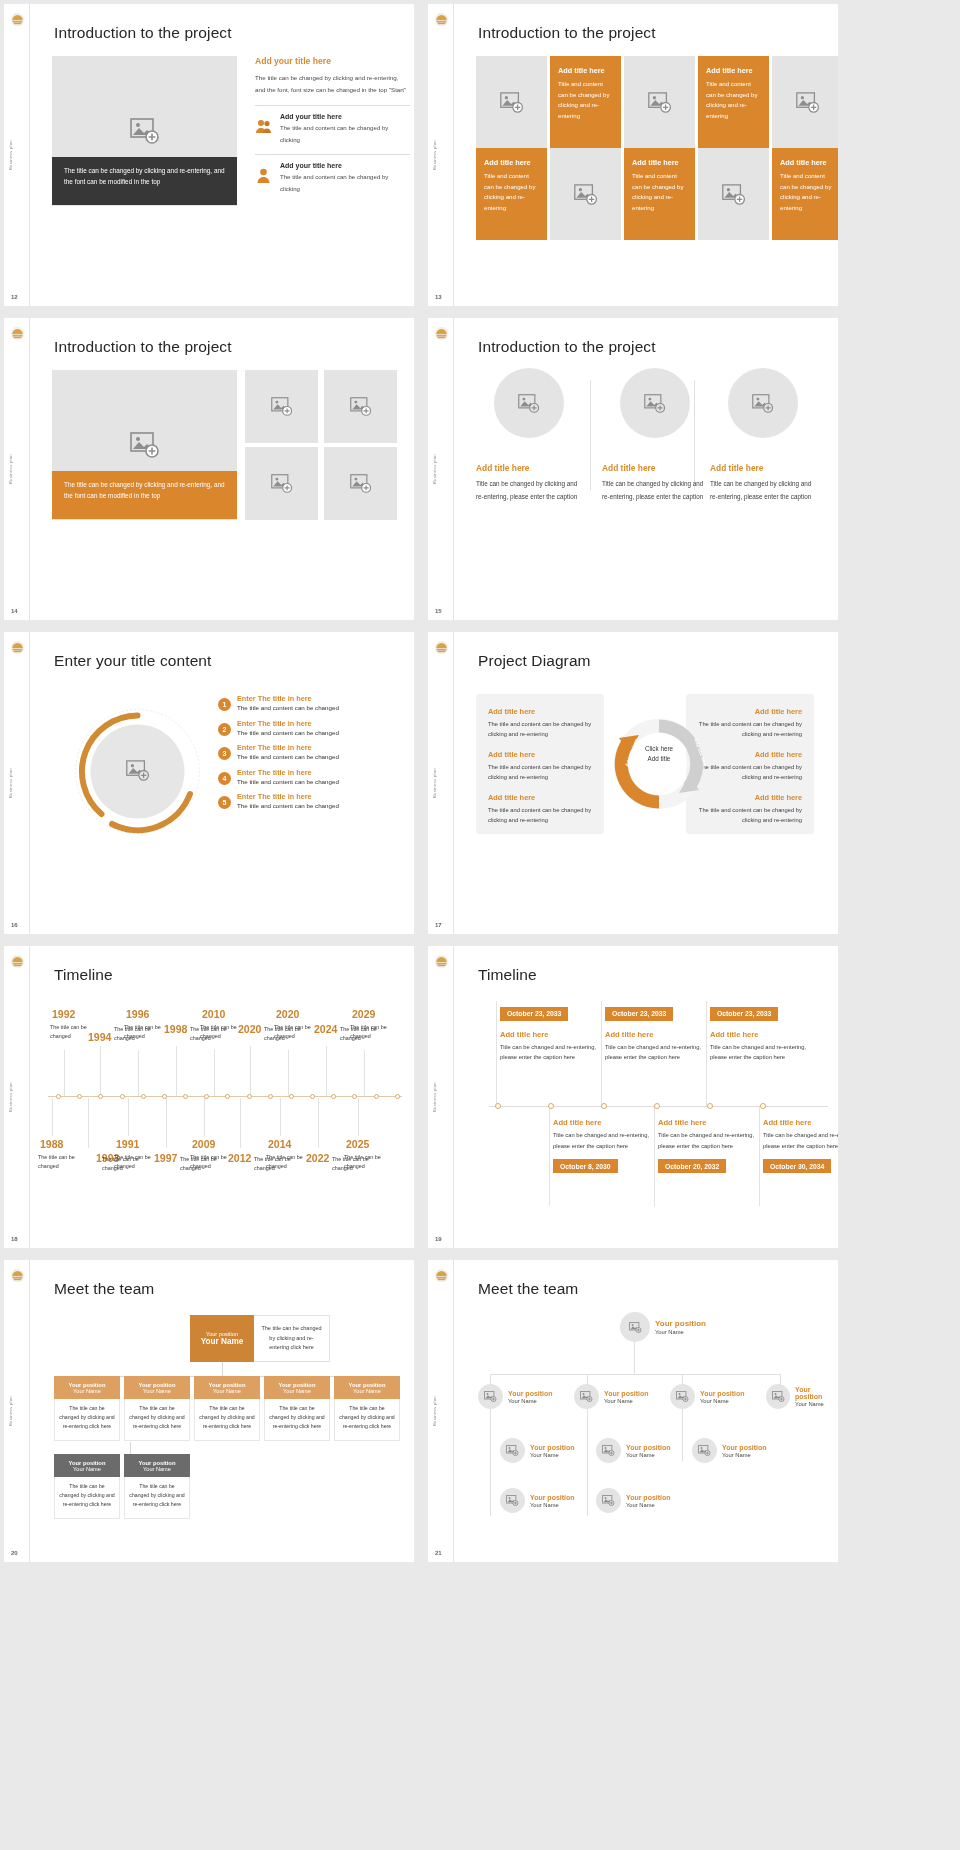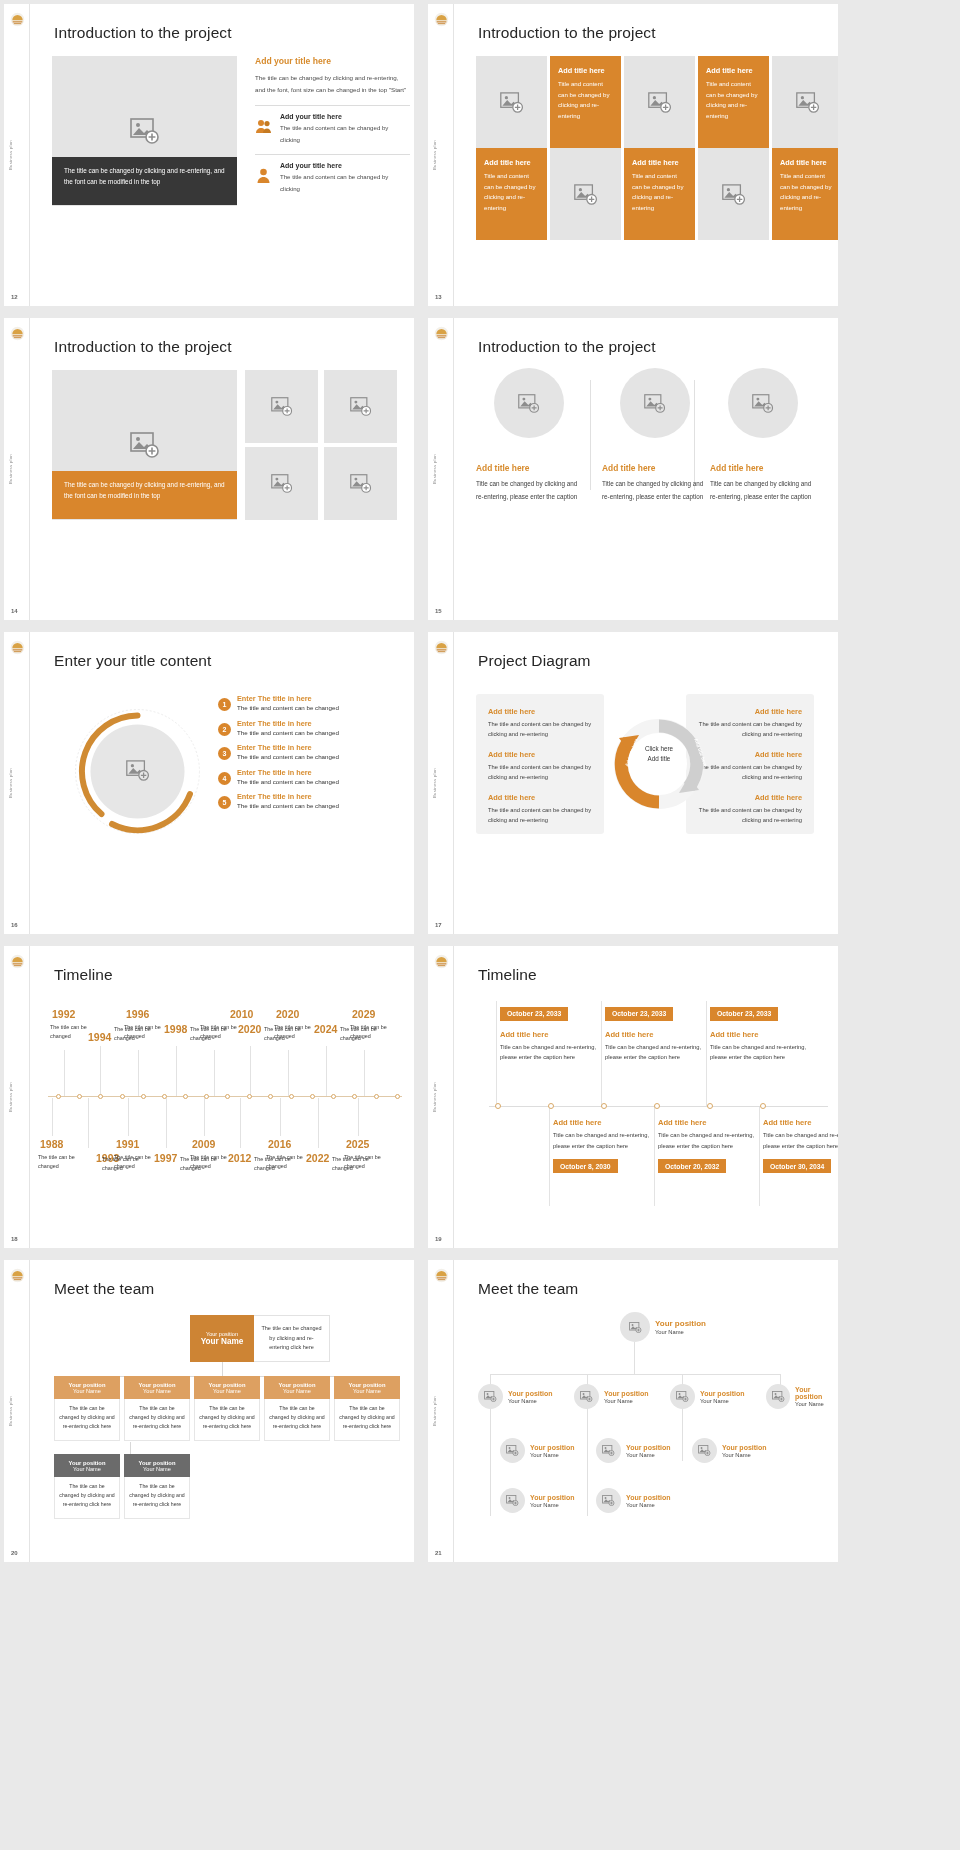--- a/index.html
+++ b/index.html
@@ -558,21 +558,21 @@
           <div class="s18-tick" style="left: 34px; top: 104px; height: 46px;"></div>
           <div class="s18-yr" style="left: 58px; top: 77px; margin-top: 8px;">1994</div>
           <div class="s18-sub" style="left: 84px; top: 79px;">The title can be changed</div>
           <div class="s18-tick" style="left: 70px; top: 100px; height: 50px;"></div>
           <div class="s18-yr" style="left: 96px; top: 62px;">1996</div>
           <div class="s18-sub" style="left: 94px; top: 77px;">The title can be changed</div>
           <div class="s18-tick" style="left: 108px; top: 104px; height: 46px;"></div>
           <div class="s18-yr" style="left: 134px; top: 77px;">1998</div>
           <div class="s18-sub" style="left: 160px; top: 79px;">The title can be changed</div>
           <div class="s18-tick" style="left: 146px; top: 100px; height: 50px;"></div>
-          <div class="s18-yr" style="left: 172px; top: 62px; margin-left: 28px;">2010</div>
+          <div class="s18-yr" style="left: 172px; top: 62px;">2010</div>
           <div class="s18-sub" style="left: 170px; top: 77px;">The title can be changed</div>
           <div class="s18-tick" style="left: 184px; top: 104px; height: 46px;"></div>
           <div class="s18-yr" style="left: 208px; top: 77px;">2020</div>
           <div class="s18-sub" style="left: 234px; top: 79px;">The title can be changed</div>
           <div class="s18-tick" style="left: 220px; top: 100px; height: 50px;"></div>
           <div class="s18-yr" style="left: 246px; top: 62px;">2020</div>
           <div class="s18-sub" style="left: 244px; top: 77px;">The title can be changed</div>
           <div class="s18-tick" style="left: 258px; top: 104px; height: 46px;"></div>
           <div class="s18-yr" style="left: 284px; top: 77px;">2024</div>
           <div class="s18-sub" style="left: 310px; top: 79px;">The title can be changed</div>
@@ -614,21 +614,21 @@
           <div class="s18-tick" style="left: 98px; top: 152px; height: 38px;"></div>
           <div class="s18-yr" style="left: 124px; top: 206px;">1997</div>
           <div class="s18-sub" style="left: 150px; top: 209px;">The title can be changed</div>
           <div class="s18-tick" style="left: 136px; top: 152px; height: 50px;"></div>
           <div class="s18-yr" style="left: 162px; top: 192px;">2009</div>
           <div class="s18-sub" style="left: 160px; top: 207px;">The title can be changed</div>
           <div class="s18-tick" style="left: 174px; top: 152px; height: 38px;"></div>
           <div class="s18-yr" style="left: 198px; top: 206px;">2012</div>
           <div class="s18-sub" style="left: 224px; top: 209px;">The title can be changed</div>
           <div class="s18-tick" style="left: 210px; top: 152px; height: 50px;"></div>
-          <div class="s18-yr" style="left: 238px; top: 192px;">2016</div>
+          <div class="s18-yr" style="left: 238px; top: 192px;">2014</div>
           <div class="s18-sub" style="left: 236px; top: 207px;">The title can be changed</div>
           <div class="s18-tick" style="left: 250px; top: 152px; height: 38px;"></div>
           <div class="s18-yr" style="left: 276px; top: 206px; text-align: right;">2022</div>
           <div class="s18-sub" style="left: 302px; top: 209px;">The title can be changed</div>
           <div class="s18-tick" style="left: 288px; top: 152px; height: 50px;"></div>
           <div class="s18-yr" style="left: 316px; top: 192px;">2025</div>
           <div class="s18-sub" style="left: 314px; top: 207px;">The title can be changed</div>
           <div class="s18-tick" style="left: 328px; top: 152px; height: 38px;"></div>
         </div>
     </div>

